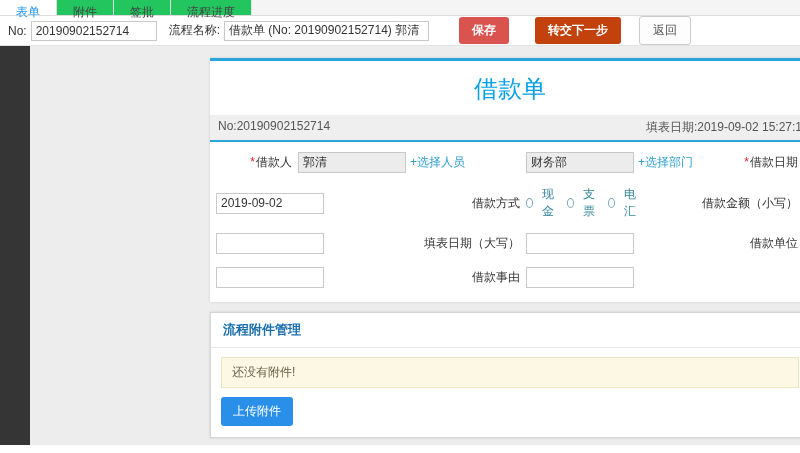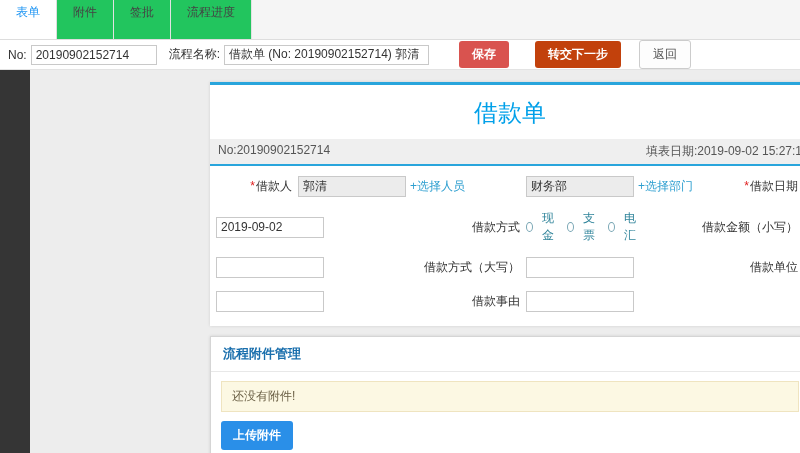--- a/index.html
+++ b/index.html
@@ -4,21 +4,21 @@
 <style>
   * { box-sizing: border-box; margin: 0; padding: 0; }
   html,body { width:800px; height:453px; }
   body {
     font-family: "Liberation Sans", "DejaVu Sans", sans-serif;
     font-size: 12px; color:#333; background:#fff; overflow:hidden;
   }
   .screen { position:relative; width:800px; height:453px; overflow:hidden; background:#fff; }
 
   
-  .tabbar { display:flex; height:40px; background:#f5f5f5; border-bottom:1px solid #ddd; }
+  .tabbar { display:flex; height:16px; background:#f5f5f5; border-bottom:1px solid #ddd; }
   .tab {
     padding:4px 16px; font-size:12px; color:#444; cursor:pointer;
     border-right:1px solid #e2e2e2; background:#22c55e;
   }
   .tab.active { background:#fff; color:#2196f3; border-right:1px solid #ddd; }
 
   
   .toolbar { display:flex; align-items:center; height:30px; padding:0 8px; background:#fff; border-bottom:1px solid #e3e3e3; }
   .toolbar .lbl { margin-right:4px; color:#333; white-space:nowrap; }
   .toolbar input {
@@ -64,21 +64,21 @@
   
   .attach-panel { margin-top:10px; border:1px solid #d5d5d5; }
   .section-title { font-weight:bold; font-size:13px; padding:8px 12px; }
   .attach-panel .section-title { color:#1a6fad; border-bottom:1px solid #e8e8e8; }
   .alert {
     margin:9px 10px 0 10px; background:#fcf8e3; border:1px solid #efe4c0;
     color:#6b6046; padding:6px 10px; font-size:12px;
   }
   .upload-btn {
     margin:9px 10px 11px 10px; background:#2a8fe8; color:#fff; border:none; border-radius:3px;
-    padding:6px 12px; font-size:12px; font-weight:bold; cursor:pointer;
+    padding:6px 12px; font-size:12px; font-weight:normal; cursor:pointer;
     font-family:"Liberation Sans", sans-serif;
   }
 </style>
 </head>
 <body>
 
 <div class="screen">
 
   <div class="tabbar">
     <div class="tab active">表单</div>
@@ -142,21 +142,21 @@
             <span class="radio-item">
               <span class="radio-dot"></span>
               <span>电汇</span>
             </span>
           </div>
 
           <div class="f-label">借款金额（小写）</div>
           <div class="f-field">
             <input type="text" style="">
           </div>
-          <div class="f-label">借款方式（大写）</div>
+          <div class="f-label">填表日期（大写）</div>
           <div class="f-field">
             <input type="text" style="">
           </div>
 
           <div class="f-label">借款单位</div>
           <div class="f-field">
             <input type="text" style="">
           </div>
           <div class="f-label">借款事由</div>
           <div class="f-field">

